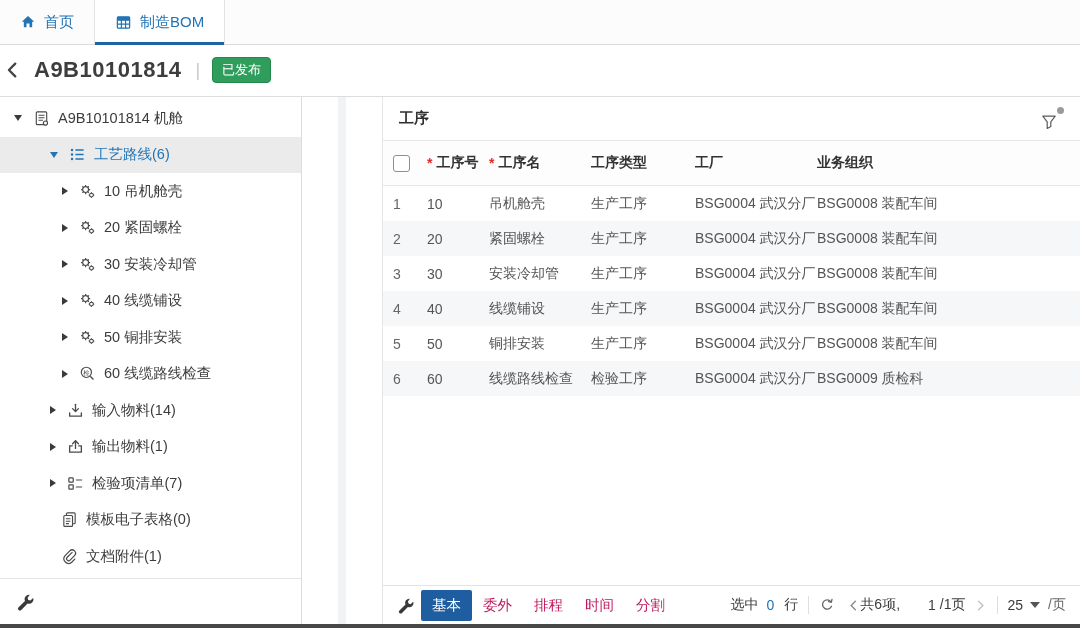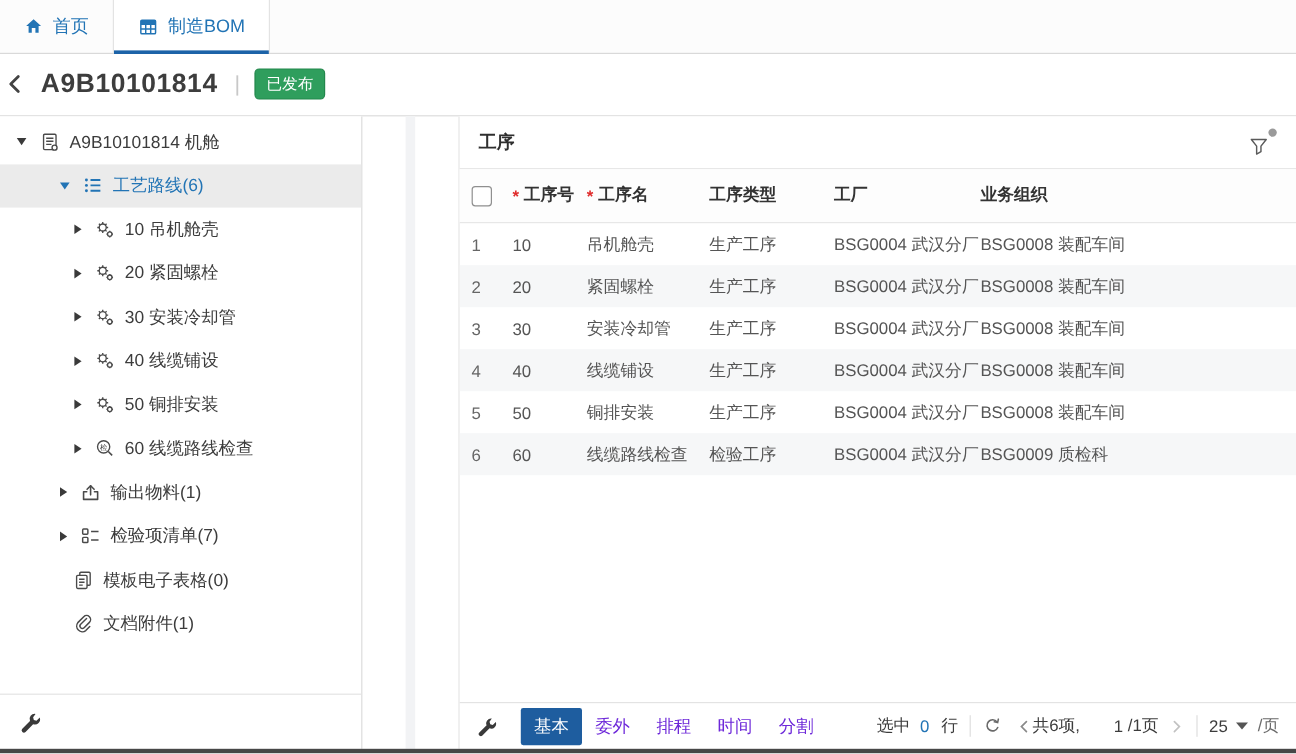--- a/index.html
+++ b/index.html
@@ -72,22 +72,22 @@
   .checkbox { width:17px; height:17px; border:1.5px solid #8f8f8f; border-radius:3px;
               background:#fff; cursor:pointer; }
   .tbody { flex:1; overflow:hidden; }
   .trow { height:35px; font-size:14px; color:#555; cursor:pointer; }
   .trow:nth-child(even) { background:#f6f7f8; }
   .rownum { color:#666; }
 
   
   .main-footer { height:39px; flex:none; border-top:1px solid #e3e3e3; display:flex;
                  align-items:center; padding:0 14px; font-size:14px; color:#3c3c3c; }
-  .ftabs { display:flex; align-items:center; margin-left:20px; }
-  .ftab { padding:6px 11px; font-size:14.5px; color:#6d28d9; cursor:pointer; }
+  .ftabs { display:flex; align-items:center; margin-left:7px; }
+  .ftab { padding:6px 11px; font-size:14.5px; color:#be185d; cursor:pointer; }
   .ftab.active { background:#1e5d9f; color:#fff; border-radius:2px; }
   .mf-spacer { flex:1; }
   .sel-count { color:#2274b5; margin:0 10px 0 8px; }
   .vdiv { width:1px; height:18px; background:#dedede; margin:0 10px; }
   .pg { display:flex; align-items:center; gap:4px; }
   .muted { color:#6a6a6a; }
   .pagesize { display:flex; align-items:center; gap:7px; cursor:pointer; }
   .dd-caret { width:0; height:0; border-left:5px solid transparent; border-right:5px solid transparent;
               border-top:6px solid #555; }
   .icon-btn { display:flex; align-items:center; cursor:pointer; }
@@ -238,20 +238,31 @@
           <span class="ticon">
             <svg width="17" height="17" viewBox="0 0 18 18">
               <circle cx="7.8" cy="7.8" r="5.4" fill="none" stroke="#4a4a4a" stroke-width="1.2"></circle>
               <text x="7.8" y="10.3" font-size="6.5" text-anchor="middle" fill="#4a4a4a">检</text>
               <line x1="11.9" y1="11.9" x2="15.3" y2="15.3" stroke="#4a4a4a" stroke-width="1.4"></line>
             </svg>
           </span>
           <span class="tlabel">60 线缆路线检查</span>
         </div>
 
+        <div class="tree-row lvl1">
+          <span class="caret right"></span>
+          <span class="ticon">
+            <svg width="17" height="17" viewBox="0 0 18 18" fill="none" stroke="#4a4a4a" stroke-width="1.4" stroke-linecap="round" stroke-linejoin="round">
+              <path d="M9 2.5 V9.8"></path>
+                <path d="M5.9 7 L9 10.1 L12.1 7"></path>
+                <path d="M2.8 11.5 V15 H15.2 V11.5"></path>
+            </svg>
+          </span>
+          <span class="tlabel">输入物料(14)</span>
+        </div>
 
         <div class="tree-row lvl1">
           <span class="caret right"></span>
           <span class="ticon">
             <svg width="17" height="17" viewBox="0 0 18 18" fill="none" stroke="#4a4a4a" stroke-width="1.4" stroke-linecap="round" stroke-linejoin="round">
               <path d="M9 11 V3"></path>
                 <path d="M5.9 6.1 L9 3 L12.1 6.1"></path>
                 <path d="M5.6 8.3 H2.8 V15 H15.2 V8.3 H12.4"></path>
             </svg>
           </span>

